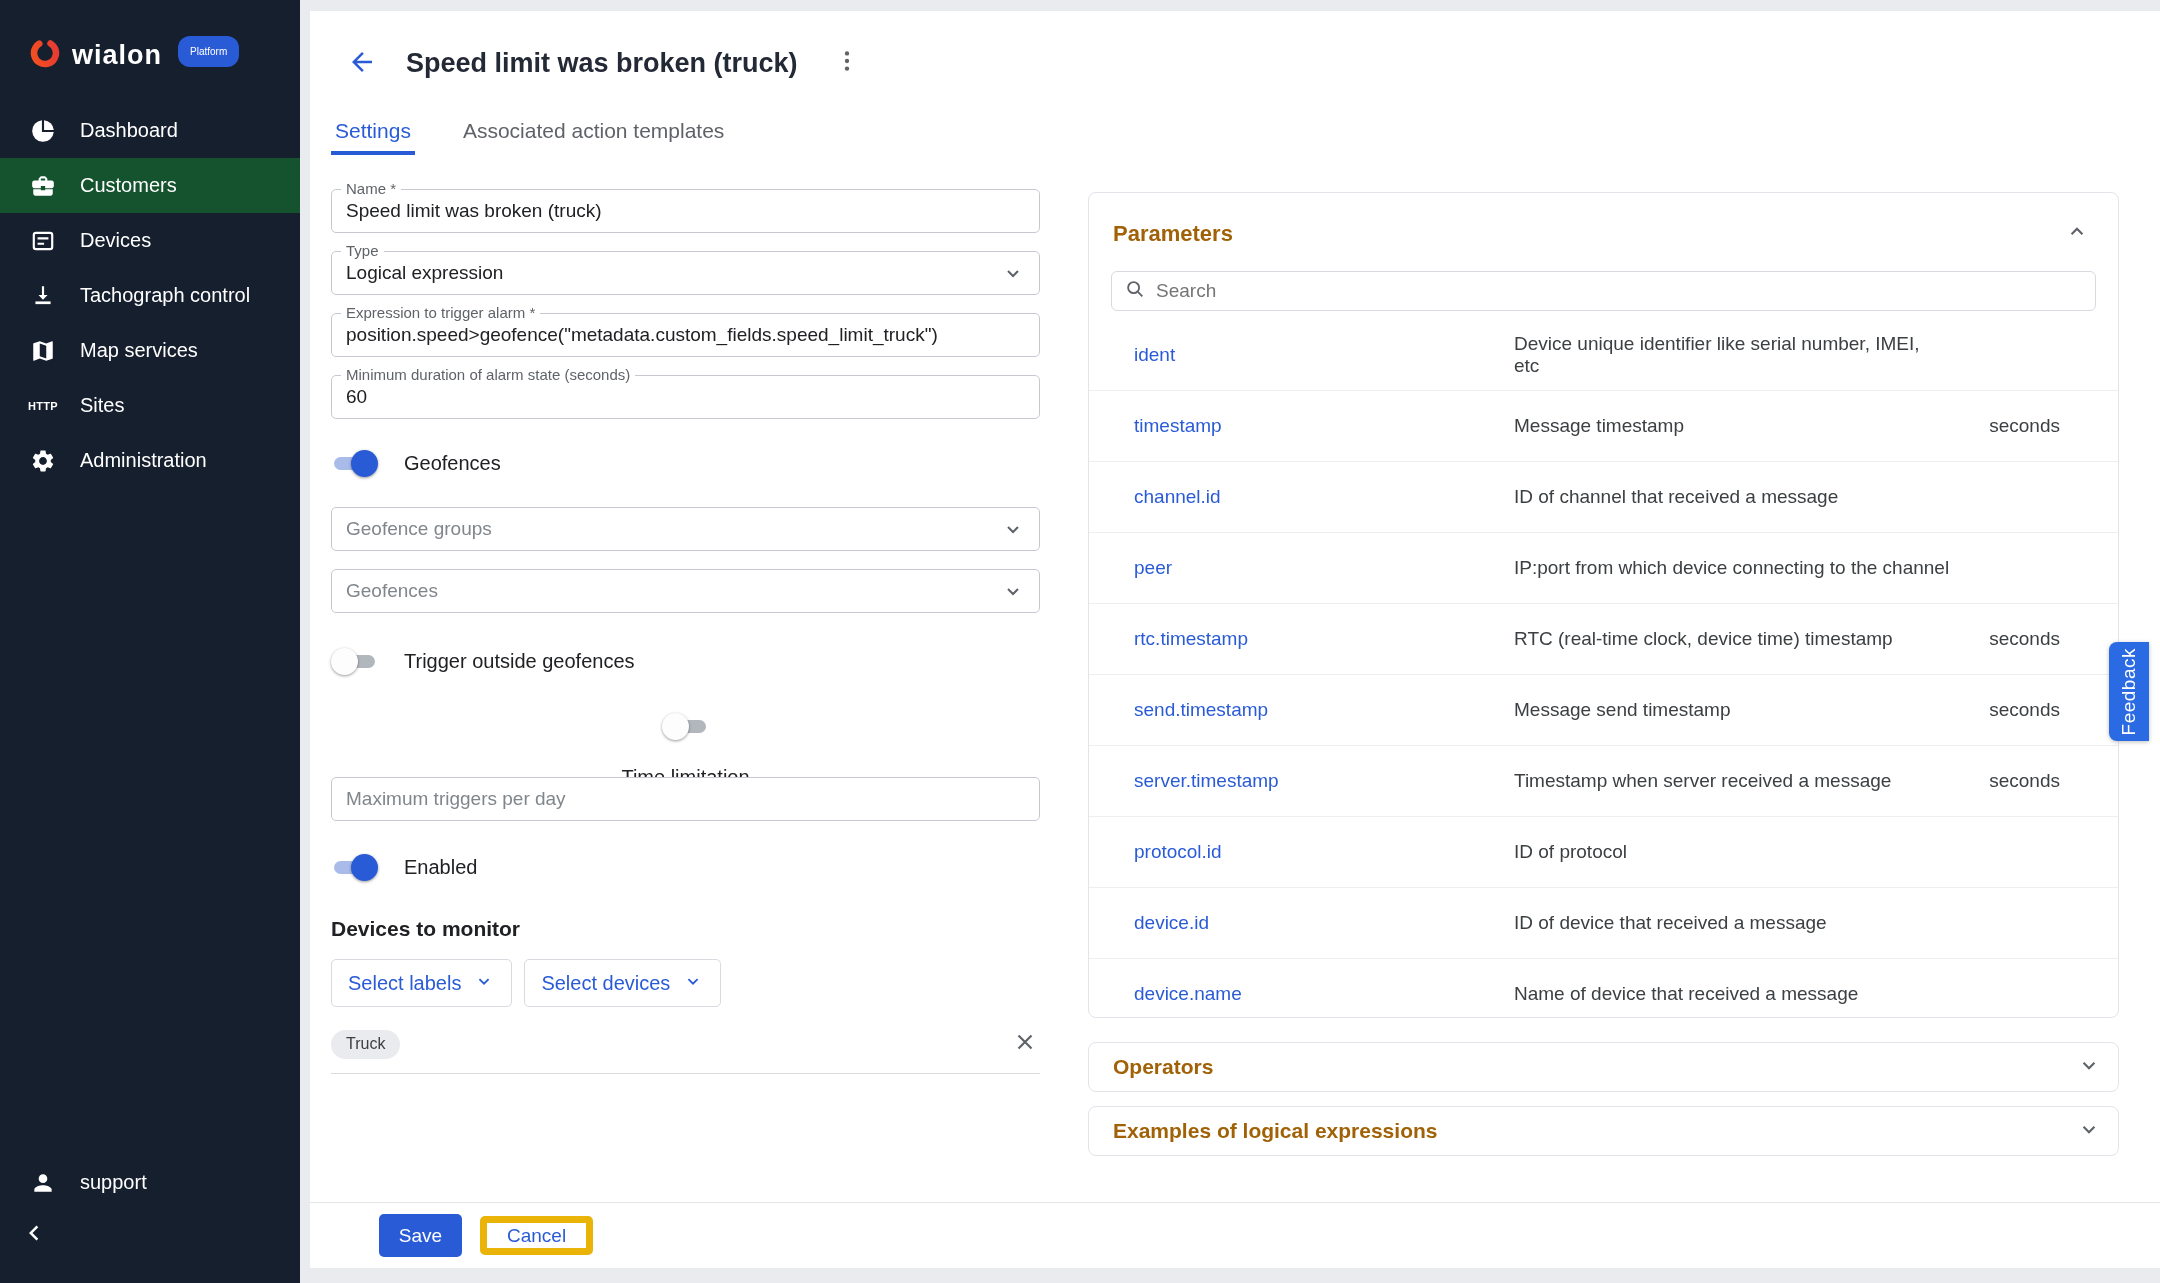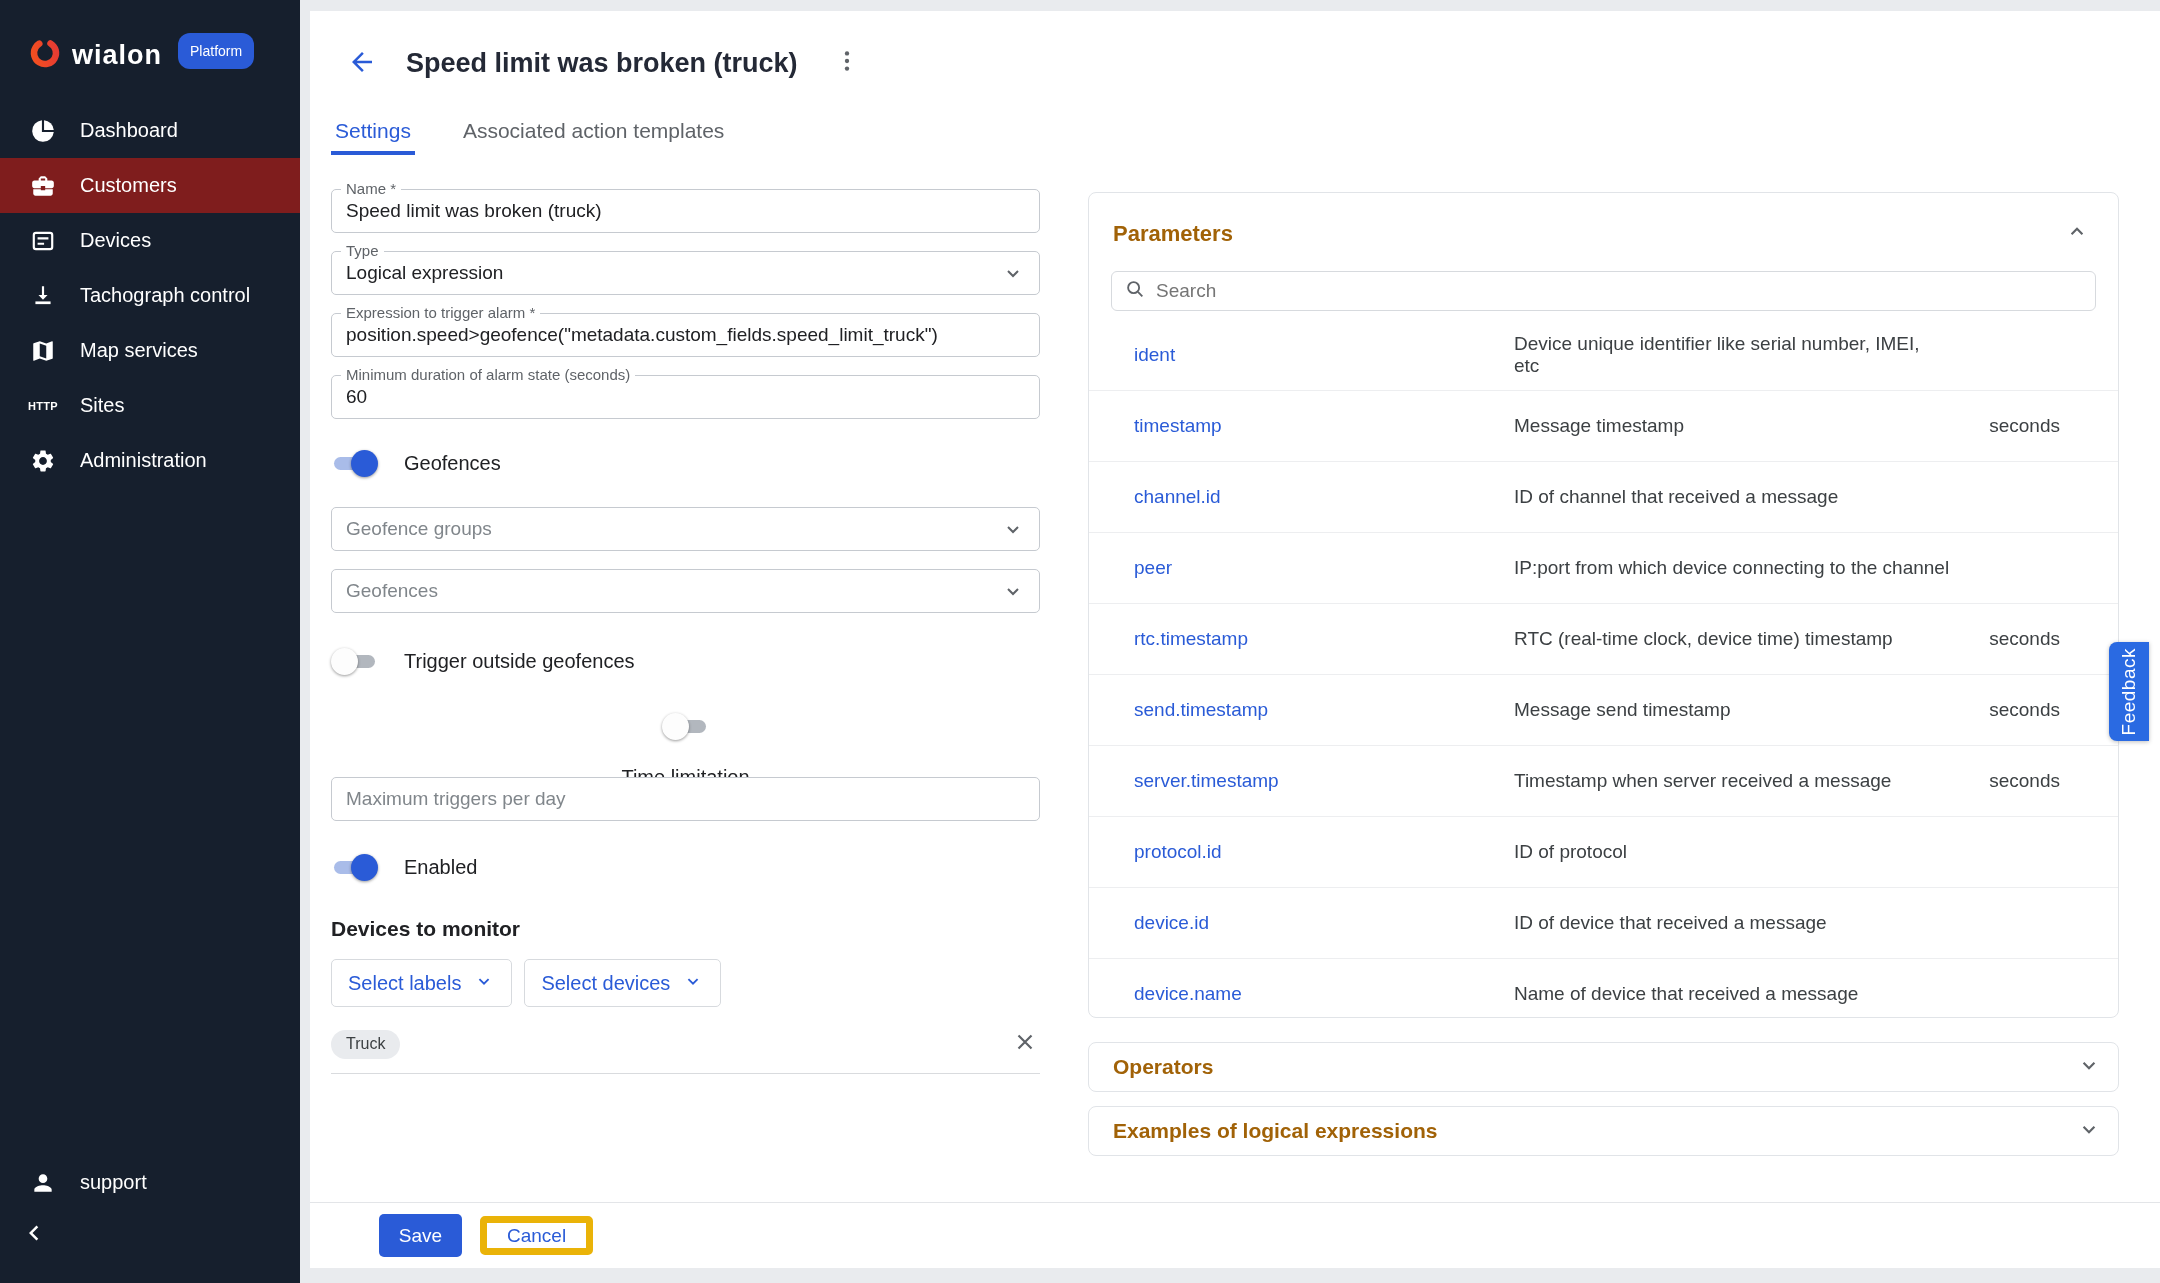--- a/index.html
+++ b/index.html
@@ -4,24 +4,24 @@
 <style>
   * { margin:0; padding:0; box-sizing:border-box; }
   html,body { width:2160px; height:1283px; }
   body { font-family:"Liberation Sans", sans-serif; background:#e9ebee; overflow:hidden; }
   .page { position:relative; width:2160px; height:1283px; }
 
   
   .sidebar { position:absolute; left:0; top:0; bottom:0; width:300px; background:#161f2d; z-index:5; }
   .logo-row { display:flex; align-items:center; padding:36px 0 0 28px; gap:10px; }
   .logo-text { color:#fff; font-size:27px; font-weight:bold; letter-spacing:1px; }
-  .badge { background:#2a5bd7; color:#fff; font-size:14px; border-radius:12px; padding:10px 12px; margin-left:6px; margin-top:-8px; }
+  .badge { background:#2a5bd7; color:#fff; font-size:10px; border-radius:12px; padding:10px 12px; margin-left:6px; margin-top:-8px; }
   .nav { margin-top:29px; }
   .nav-item { height:55px; display:flex; align-items:center; gap:24px; padding-left:30px; color:#fff; font-size:20px; cursor:pointer; }
-  .nav-item.active { background:#7f1d1d; }
+  .nav-item.active { background:#14532d; }
   .nav-icon { width:26px; height:26px; display:flex; align-items:center; justify-content:center; flex:none; }
   .http-icon { font-size:11px; font-weight:700; letter-spacing:.3px; color:#fff; }
   .support-row { position:absolute; top:1155px; left:0; right:0; height:55px; display:flex; align-items:center; gap:24px; padding-left:30px; color:#fff; font-size:20px; cursor:pointer; }
   .collapse-btn { position:absolute; top:1215px; left:14px; width:40px; height:40px; display:flex; align-items:center; justify-content:center; cursor:pointer; }
 
   
   .main { position:absolute; left:310px; top:11px; right:0; bottom:15px; background:#fff; overflow:hidden; }
   .page-header { position:absolute; top:28px; left:34px; height:48px; display:flex; align-items:center; gap:26px; }
   .back-btn { width:36px; height:36px; border:none; background:transparent; display:flex; align-items:center; justify-content:center; cursor:pointer; }
   .page-title { font-size:27px; font-weight:bold; color:#242936; }

